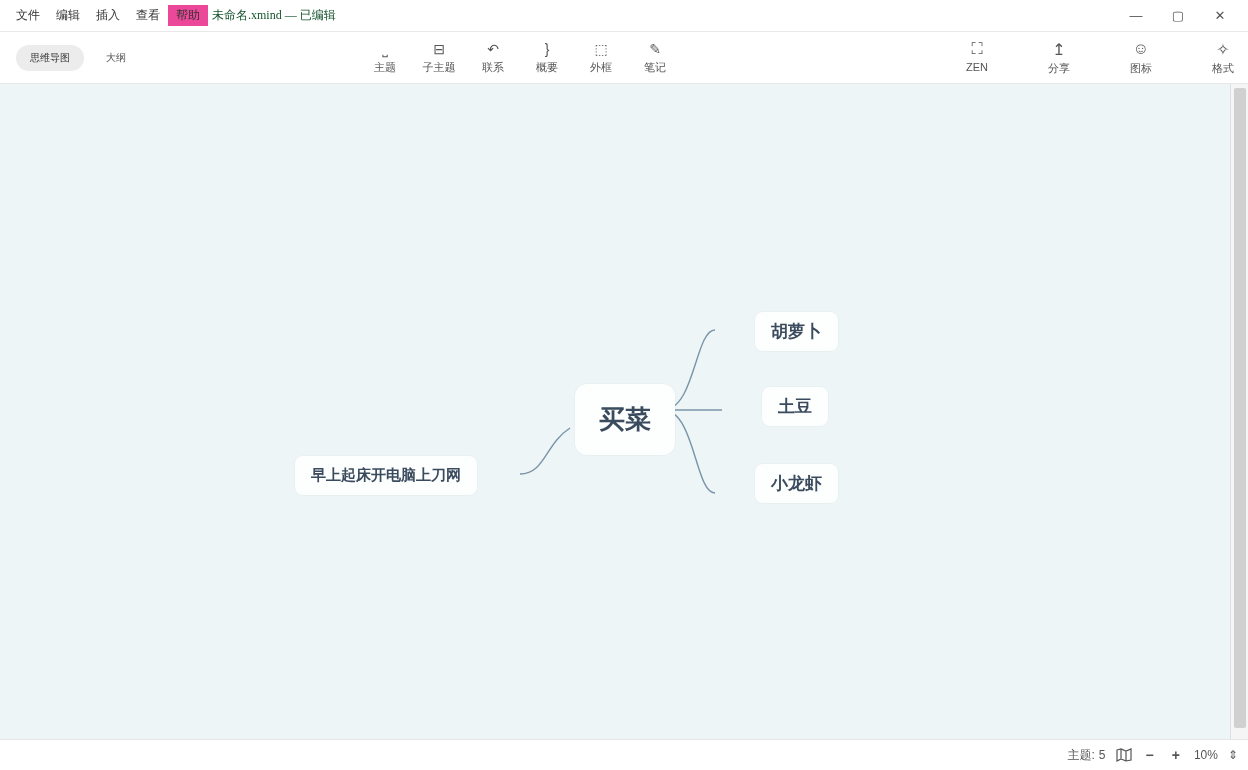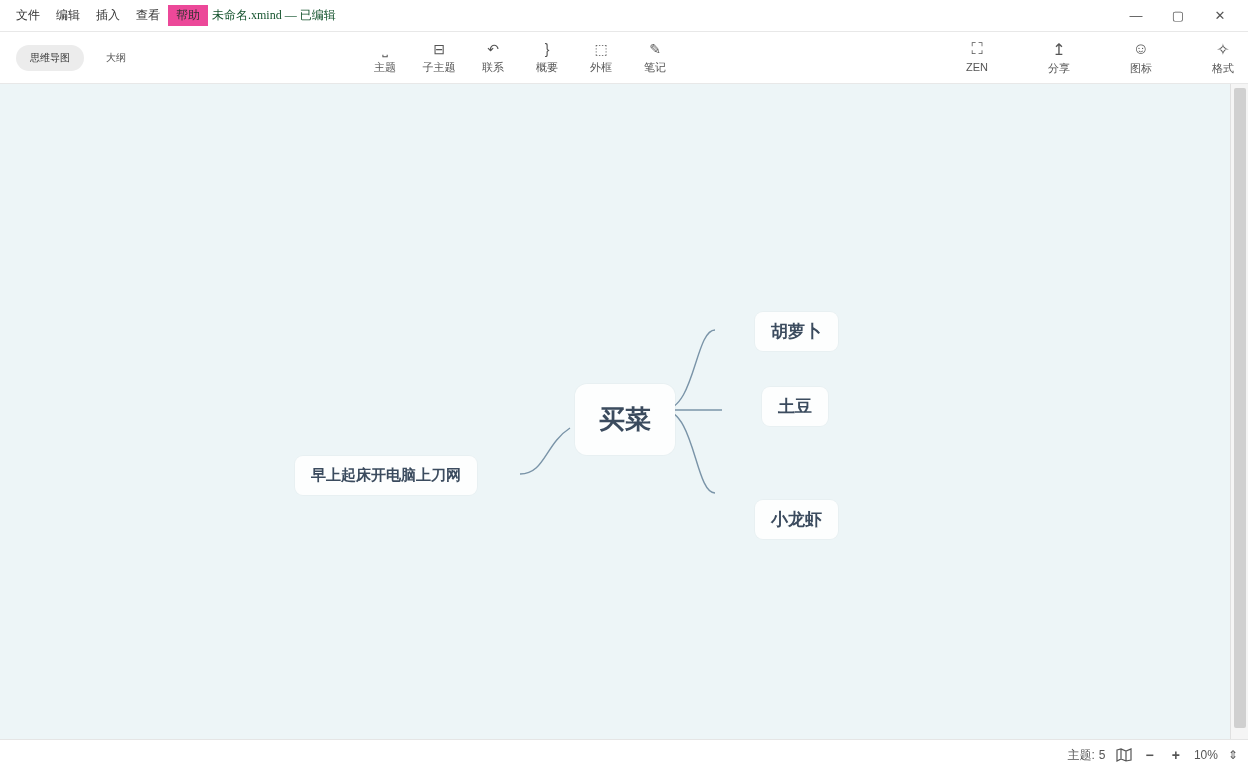--- a/index.html
+++ b/index.html
@@ -113,21 +113,21 @@
   <div class="canvas">
     <svg class="lines">
       <path d="M663 326 C695 326 695 246 715 246"></path>
       <path d="M663 326 L722 326"></path>
       <path d="M663 326 C695 326 695 409 715 409"></path>
       <path d="M570 344 C545 360 545 390 520 390"></path>
     </svg>
     <div class="node central" style="left:575px; top:300px;">买菜</div>
     <div class="node child" style="left:715px; top:228px;">胡萝卜</div>
     <div class="node child" style="left:722px; top:303px;padding-left:16px;">土豆</div>
-    <div class="node child" style="left:715px; top:416px;">小龙虾</div>
+    <div class="node child" style="left:715px; top:380px;">小龙虾</div>
     <div class="node floating" style="left:295px; top:372px;">早上起床开电脑上刀网</div>
   </div>
   <div class="scroll-v">
       <div class="thumb"></div>
     </div>
   <div class="scroll-h">
       <div class="thumb"></div>
     </div>
 </div>
 

